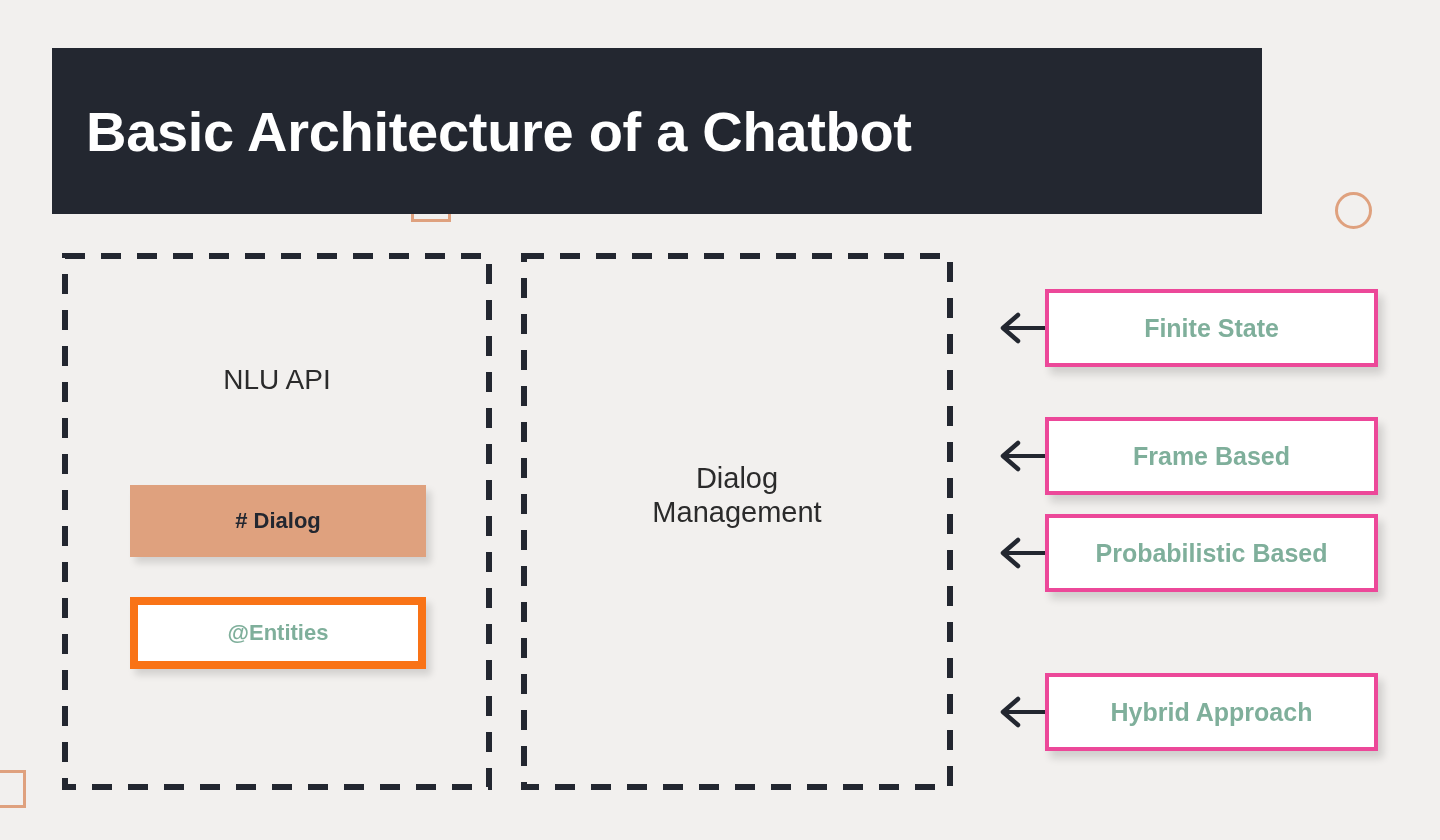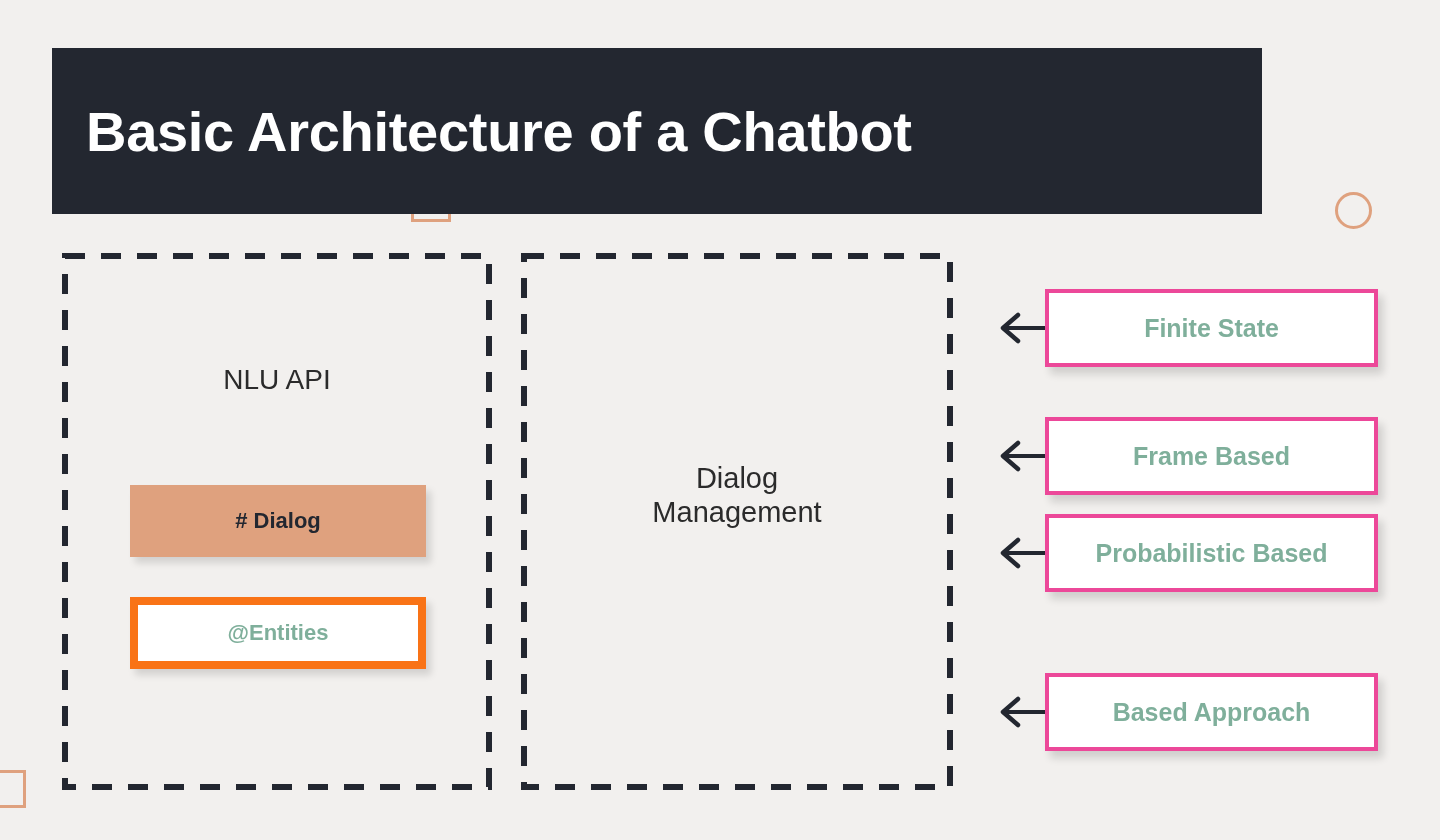--- a/index.html
+++ b/index.html
@@ -265,17 +265,17 @@
       <span class="option-label">Probabilistic Based</span>
     </div>
   </div>
 
   <div class="option-row" id="option-row-3">
     <svg class="option-arrow" viewBox="0 0 54 34">
       <path d="M54 17 H8" stroke="#232730" stroke-width="4" fill="none"></path>
       <path d="M22 4 L7 17 L22 30" stroke="#232730" stroke-width="4.5" fill="none" stroke-linecap="round" stroke-linejoin="round"></path>
     </svg>
     <div class="option-box">
-      <span class="option-label">Based Approach</span>
+      <span class="option-label">Hybrid Approach</span>
     </div>
   </div>
 
 </div>
 
 </body></html>

